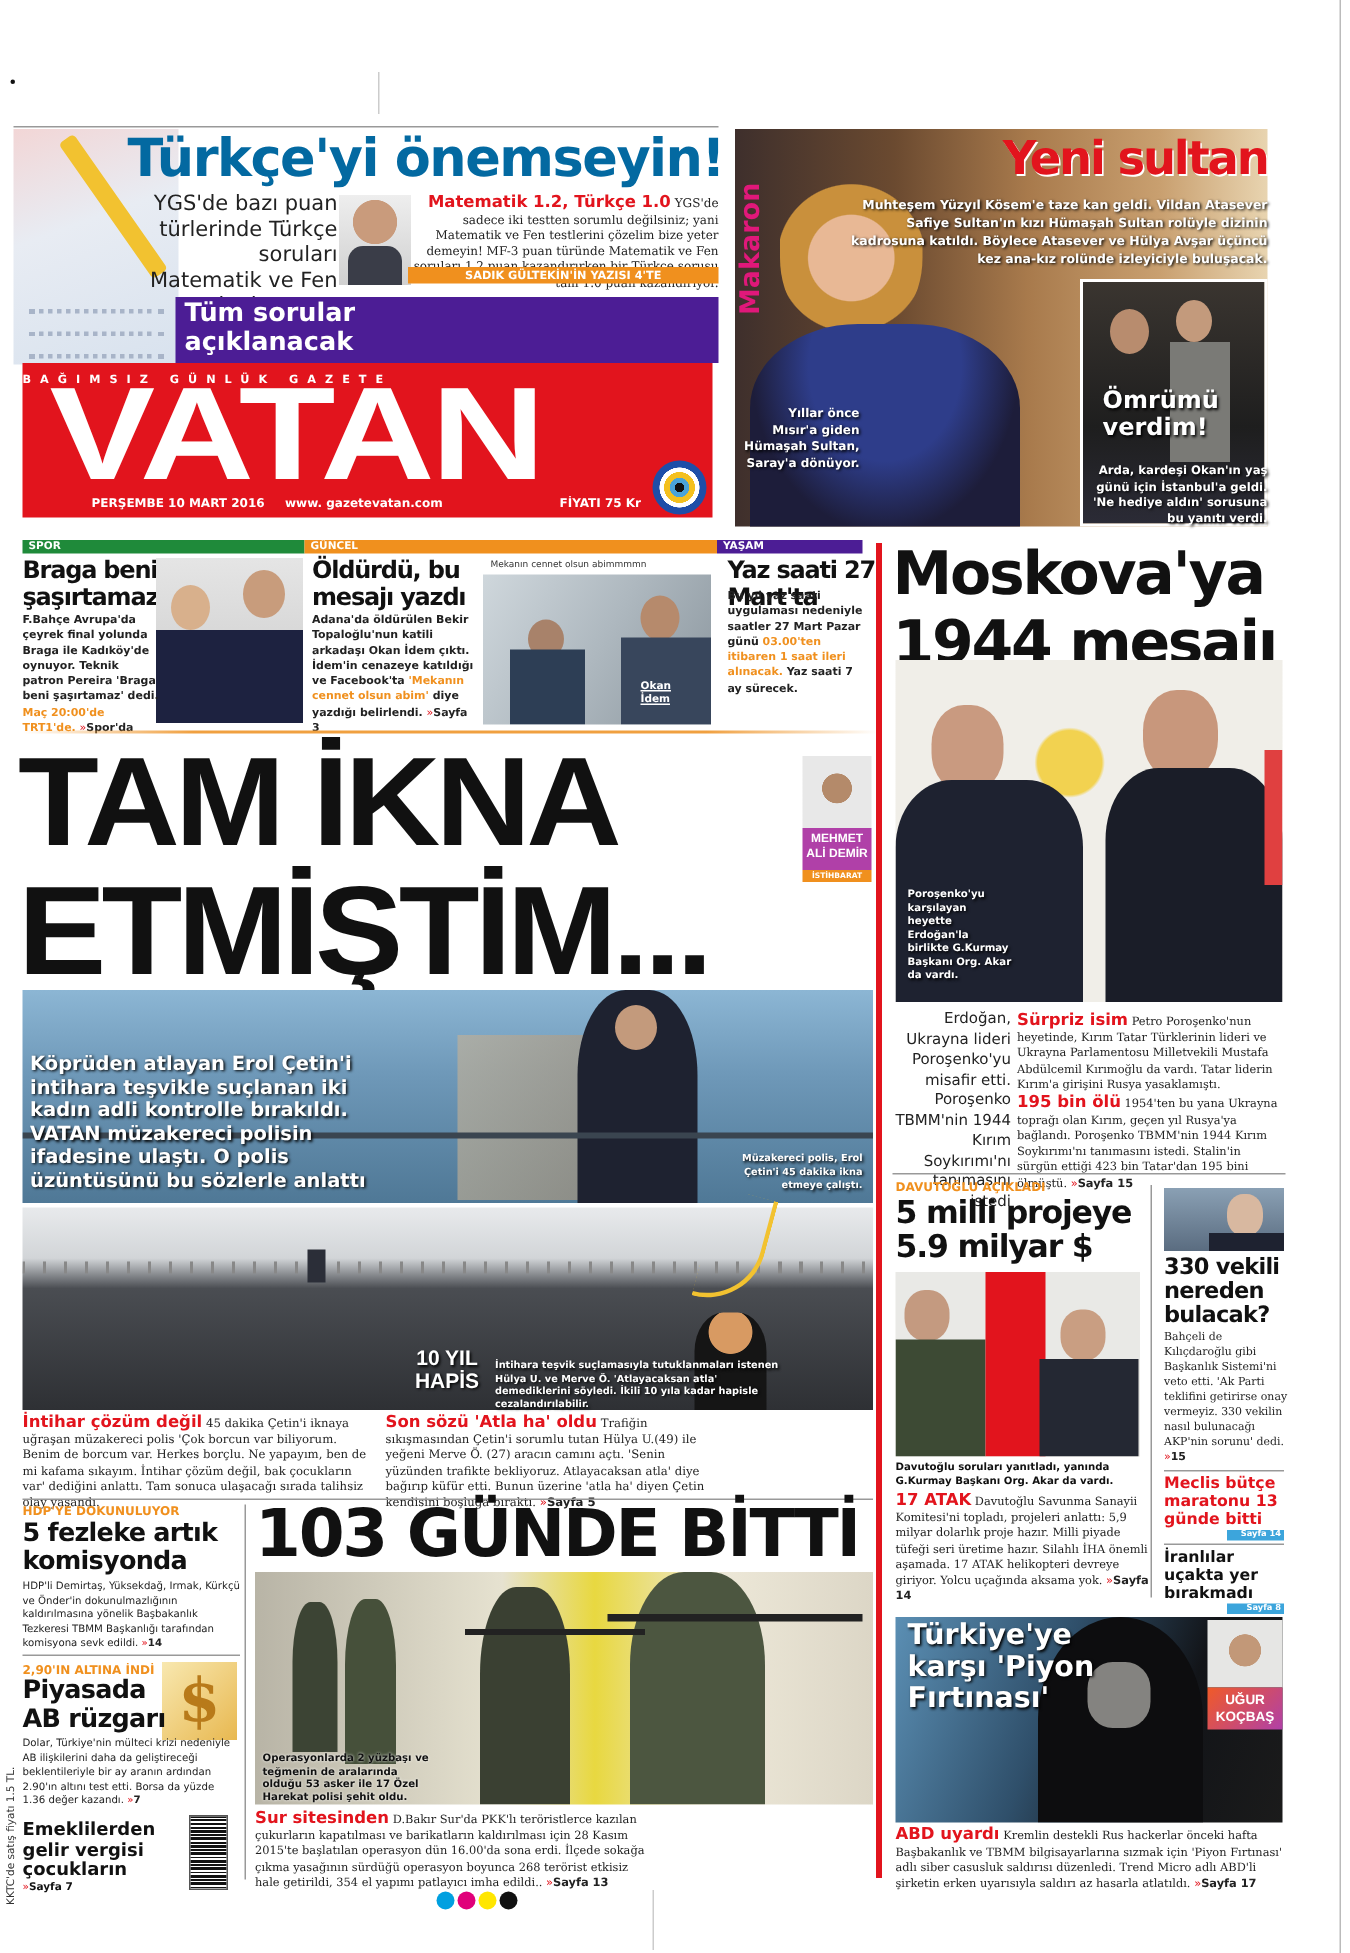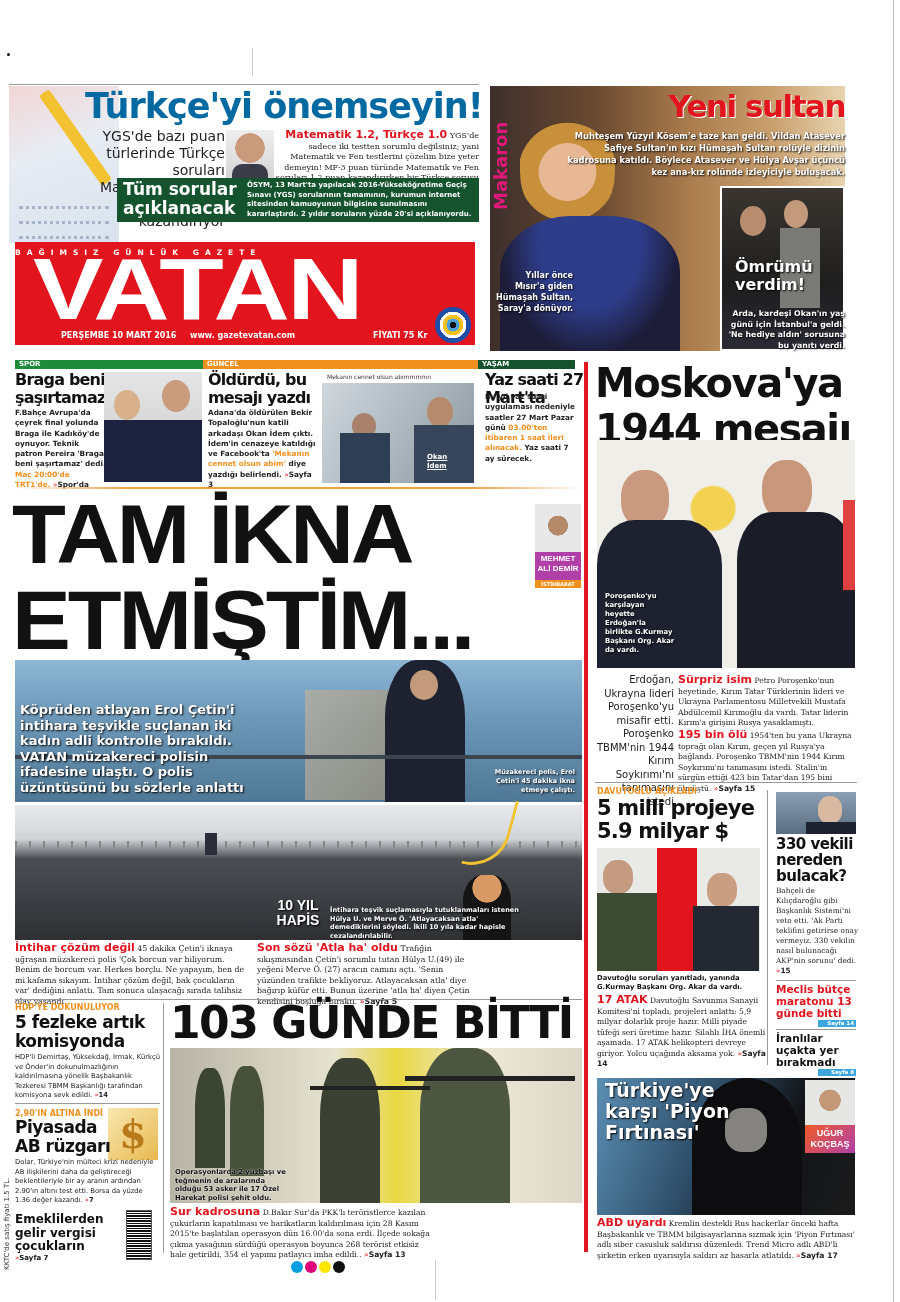--- a/index.html
+++ b/index.html
@@ -34,23 +34,22 @@
 <div class="photo" style="left:226px;top:130px;width:48px;height:60px;background:radial-gradient(circle at 50% 30%,#c99b7c 0 30%,transparent 31%),linear-gradient(#eee,#d0d0d0);">
   <div style="position:absolute;left:6px;top:34px;width:36px;height:26px;background:#3a3d48;border-radius:10px 10px 0 0;"></div>
 </div>
 <div class="abs" style="left:264px;top:128px;width:215px;font:8px/10.5px 'DejaVu Serif',serif;text-align:right;color:#222;">
   <span class="bold red" style="font:bold 11px 'DejaVu Sans',sans-serif;">Matematik 1.2, Türkçe 1.0</span>
   <span>YGS'de sadece iki testten sorumlu değilsiniz; yani Matematik ve Fen testlerini çözelim bize yeter demeyin! MF-3 puan türünde Matematik ve Fen soruları 1.2 puan kazandırırken bir Türkçe sorusu tam 1.0 puan kazandırıyor.</span>
 </div>
 <div class="abs" style="left:272px;top:178px;width:207px;height:11px;background:#f0901e;color:#fff;font:bold 7.5px/11px 'DejaVu Sans',sans-serif;text-align:center;">
   <span>SADIK GÜLTEKİN'İN YAZISI 4'TE</span>
 </div>
-<div class="abs" style="left:117px;top:178px;width:362px;height:44px;background:#14532d;">
+<div class="abs" style="left:117px;top:198px;width:362px;height:44px;background:#4c1d95;">
   <div style="position:absolute;left:6px;top:2px;width:120px;font:bold 17px/19px 'DejaVu Sans',sans-serif;color:#fff;">Tüm sorular açıklanacak</div>
-  <div style="position:absolute;left:130px;top:3px;width:228px;font:bold 7px/9.5px 'DejaVu Sans',sans-serif;color:#fff;">ÖSYM, 13 Mart'ta yapılacak 2016-Yükseköğretime Geçiş Sınavı (YGS) sorularının tamamının, kurumun internet sitesinden kamuoyunun bilgisine sunulmasını kararlaştırdı. 2 yıldır soruların yüzde 20'si açıklanıyordu.</div>
 </div>
 
 <div class="abs" style="left:15px;top:242px;width:460px;height:103px;background:#e2141d;">
   <div style="position:absolute;left:0;top:6px;width:100%;text-align:left;color:#fff;font:bold 7.5px 'DejaVu Sans',sans-serif;letter-spacing:6px;">BAĞIMSIZ GÜNLÜK GAZETE</div>
   <div style="position:absolute;left:18px;top:4px;width:420px;text-align:left;color:#fff;font:bold 88px/86px 'Liberation Sans',sans-serif;letter-spacing:-2px;transform:scaleX(1.2);transform-origin:left;">VATAN</div>
   <div style="position:absolute;left:12px;top:89px;color:#fff;font:bold 8px 'DejaVu Sans',sans-serif;padding-left:34px;">PERŞEMBE 10 MART 2016</div>
   <div style="position:absolute;left:175px;top:89px;color:#fff;font:bold 8px 'DejaVu Sans',sans-serif;">www. gazetevatan.com</div>
   <div style="position:absolute;left:358px;top:89px;color:#fff;font:bold 8px 'DejaVu Sans',sans-serif;">FİYATI 75 Kr</div>
   <div style="position:absolute;left:420px;top:65px;width:36px;height:36px;border-radius:50%;background:radial-gradient(circle,#111 0 12%,#4aa3d8 13% 25%,#f4c01e 26% 40%,#fff 41% 52%,#1e4ea8 53%);"></div>
 </div>
@@ -70,21 +69,21 @@
 </div>
 <div class="abs wtxt" style="left:735px;top:258px;width:110px;text-align:left;font:bold 16px/18px 'DejaVu Sans',sans-serif;">Ömrümü verdim!</div>
 <div class="abs wtxt" style="left:723px;top:309px;width:122px;text-align:right;font:bold 7.8px/10.5px 'DejaVu Sans',sans-serif;">Arda, kardeşi Okan'ın yaş günü için İstanbul'a geldi. 'Ne hediye aldın' sorusuna bu yanıtı verdi.</div>
 
 <div class="abs" style="left:15px;top:360px;width:188px;height:9px;background:#1f8a3a;">
   <span style="position:absolute;left:4px;top:0;color:#fff;font:bold 7px/9px 'DejaVu Sans',sans-serif;">SPOR</span>
 </div>
 <div class="abs" style="left:203px;top:360px;width:275px;height:9px;background:#f0901e;">
   <span style="position:absolute;left:4px;top:0;color:#fff;font:bold 7px/9px 'DejaVu Sans',sans-serif;">GÜNCEL</span>
 </div>
-<div class="abs" style="left:478px;top:360px;width:97px;height:9px;background:#14532d;">
+<div class="abs" style="left:478px;top:360px;width:97px;height:9px;background:#4c1d95;">
   <span style="position:absolute;left:4px;top:0;color:#fff;font:bold 7px/9px 'DejaVu Sans',sans-serif;">YAŞAM</span>
 </div>
 
 <div class="abs" style="left:15px;top:371px;width:100px;font:bold 16px/18px 'DejaVu Sans',sans-serif;letter-spacing:-0.8px;">Braga beni şaşırtamaz</div>
 <div class="photo" style="left:104px;top:372px;width:98px;height:110px;background:linear-gradient(#e5e5e5,#c9c9c9);">
   <div style="position:absolute;left:10px;top:18px;width:26px;height:30px;border-radius:50%;background:#d8b08c;"></div>
   <div style="position:absolute;left:58px;top:8px;width:28px;height:32px;border-radius:50%;background:#c89c7c;"></div>
   <div style="position:absolute;left:0;top:48px;width:98px;height:62px;background:#1d2240;"></div>
 </div>
 <div class="abs" style="left:15px;top:408px;width:92px;font:bold 7.3px/10.3px 'DejaVu Sans',sans-serif;color:#222;">
@@ -253,21 +252,21 @@
 <div class="photo" style="left:170px;top:1048px;width:412px;height:155px;background:linear-gradient(90deg,#b8b4a6 0%,#e6e2d0 40%,#e8d840 55%,#ede8d8 75%,#dcd6c6 100%);">
   <div style="position:absolute;left:25px;top:20px;width:30px;height:100px;background:#3c4434;border-radius:40% 40% 0 0;"></div>
   <div style="position:absolute;left:60px;top:18px;width:34px;height:110px;background:#46503a;border-radius:40% 40% 0 0;"></div>
   <div style="position:absolute;left:150px;top:10px;width:60px;height:145px;background:#3a4032;border-radius:40% 40% 0 0;"></div>
   <div style="position:absolute;left:250px;top:0;width:90px;height:155px;background:#4c5640;border-radius:40% 40% 0 0;"></div>
   <div style="position:absolute;left:140px;top:38px;width:120px;height:4px;background:#222;"></div>
   <div style="position:absolute;left:235px;top:28px;width:170px;height:5px;background:#222;"></div>
 </div>
 <div class="abs" style="left:175px;top:1168px;width:115px;font:bold 6.8px/8.5px 'DejaVu Sans',sans-serif;color:#111;text-shadow:0 0 2px #fff;">Operasyonlarda 2 yüzbaşı ve teğmenin de aralarında olduğu 53 asker ile 17 Özel Harekat polisi şehit oldu.</div>
 <div class="abs" style="left:170px;top:1205px;width:260px;font:7.6px/10.5px 'DejaVu Serif',serif;color:#222;">
-  <span class="bold red" style="font:bold 11px 'DejaVu Sans',sans-serif;">Sur kadrosuna</span>
+  <span class="bold red" style="font:bold 11px 'DejaVu Sans',sans-serif;">Sur sitesinden</span>
   <span>D.Bakır Sur'da PKK'lı teröristlerce kazılan çukurların kapatılması ve barikatların kaldırılması için 28 Kasım 2015'te başlatılan operasyon dün 16.00'da sona erdi. İlçede sokağa çıkma yasağının sürdüğü operasyon boyunca 268 terörist etkisiz hale getirildi, 354 el yapımı patlayıcı imha edildi..</span>
   <span class="sayfa"><span class="chev">»</span><span>Sayfa 13</span></span>
 </div>
 
 <div class="abs" style="left:291px;top:1261px;width:60px;height:12px;display:flex;gap:2px;">
   <span style="width:12px;height:12px;border-radius:50%;background:#00a0e0;"></span>
   <span style="width:12px;height:12px;border-radius:50%;background:#e0007a;"></span>
   <span style="width:12px;height:12px;border-radius:50%;background:#ffe600;"></span>
   <span style="width:12px;height:12px;border-radius:50%;background:#111;"></span>
 </div>

